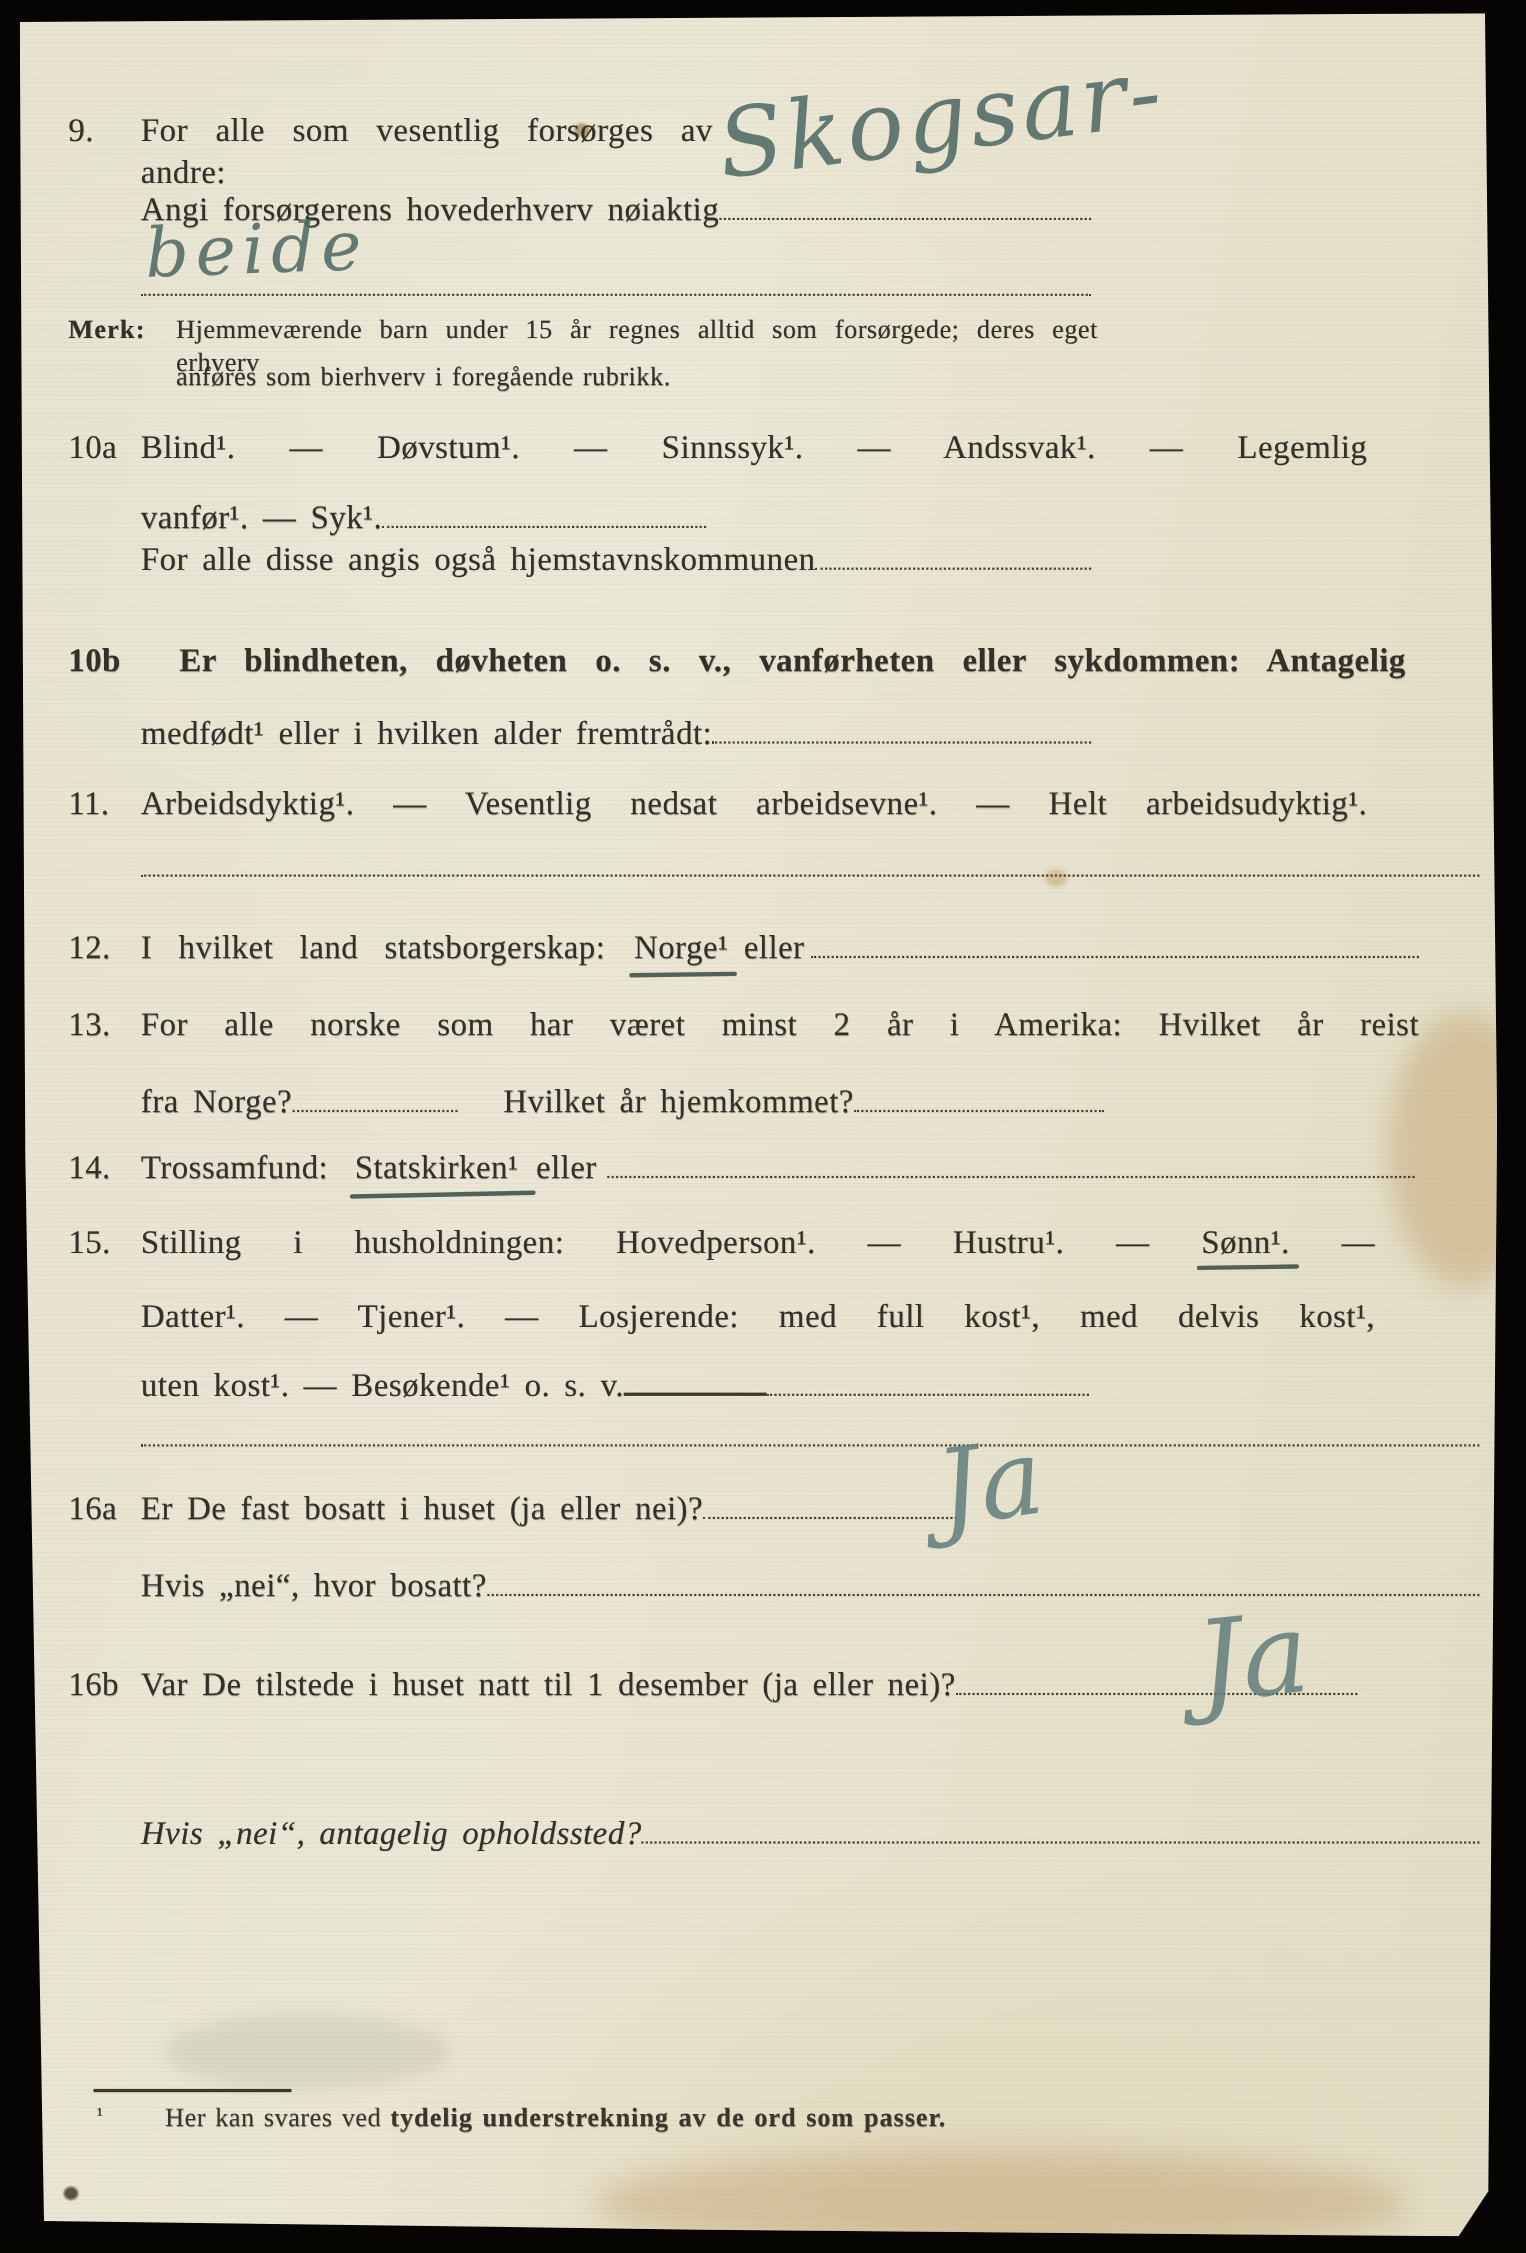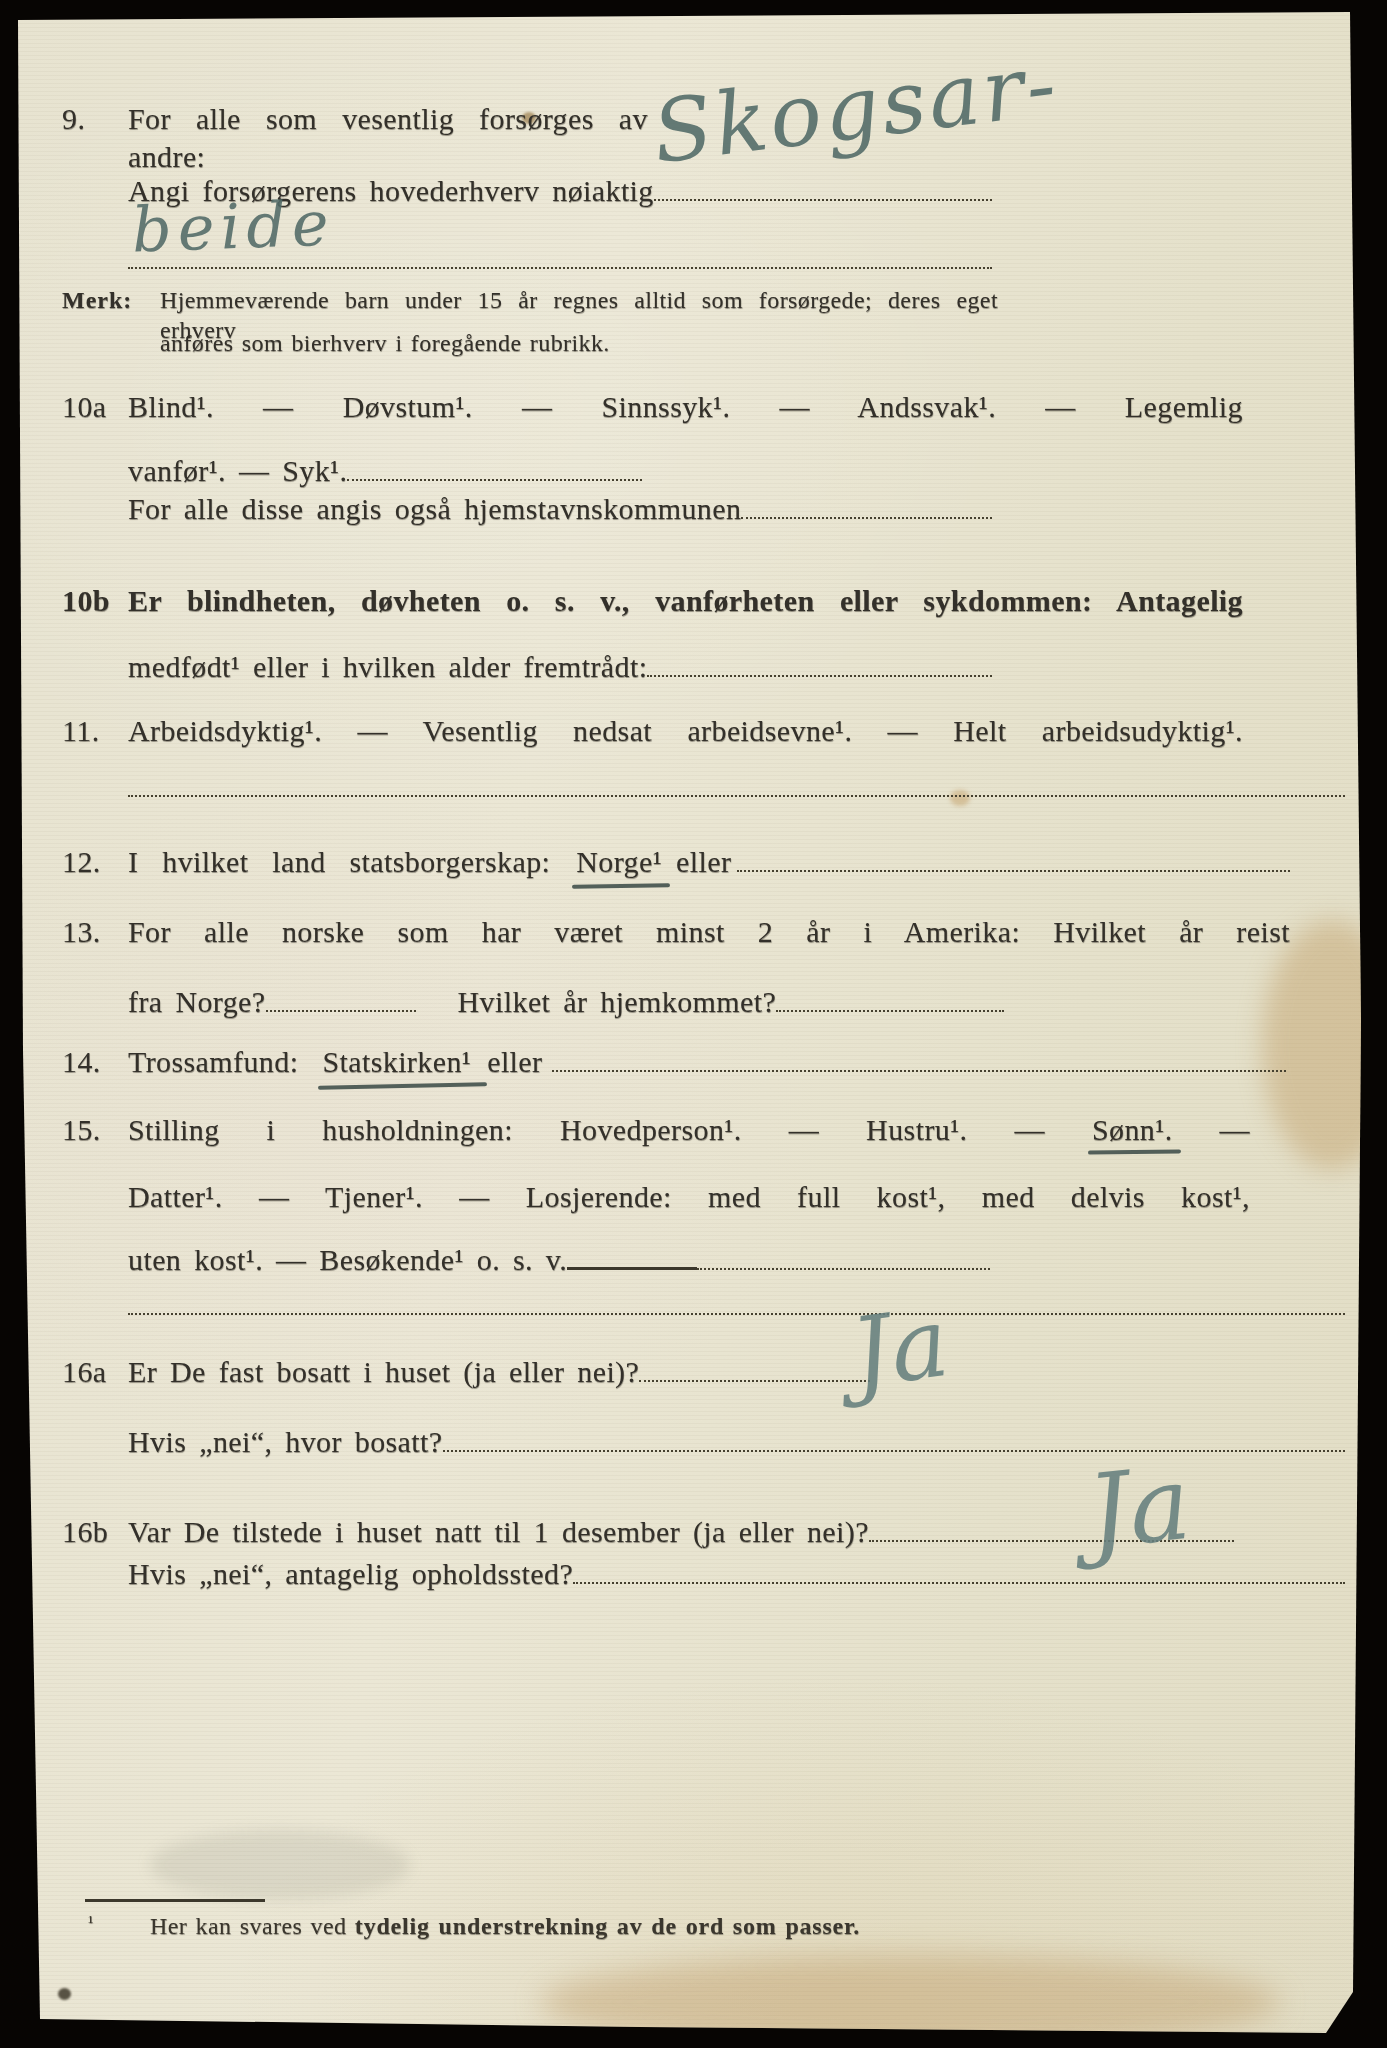--- a/index.html
+++ b/index.html
@@ -92,21 +92,21 @@
       <span>vanfør¹. — Syk¹.</span>
       <span class="dots"></span>
     </div>
     <div class="row flex" style="top:490px;width:864px;text-align:center;">
       <span>For alle disse angis også hjemstavnskommunen</span>
       <span class="dots"></span>
     </div>
 
     <div class="row" style="top:582px;font-weight:bold;">
       <span class="num">10b</span>
-      <div class="just" style="width:1115px;">Er blindheten, døvheten o. s. v., vanførheten eller sykdommen: Antagelig</div>
+      <div class="just" style="width:1115px;margin-left:35px;">Er blindheten, døvheten o. s. v., vanførheten eller sykdommen: Antagelig</div>
     </div>
     <div class="row flex" style="top:648px;width:864px;">
       <span>medfødt¹ eller i hvilken alder fremtrådt:</span>
       <span class="dots"></span>
     </div>
 
     <div class="row" style="top:712px;">
       <span class="num">11.</span>
       <div class="just" style="width:1115px;">Arbeidsdyktig¹. — Vesentlig nedsat arbeidsevne¹. — Helt arbeidsudyktig¹.</div>
     </div>
@@ -167,21 +167,21 @@
       <span>Hvis „nei“, hvor bosatt?</span>
       <span class="dots"></span>
     </div>
 
     <div class="row flex" style="top:1513px;width:1106px;">
       <span class="num">16b</span>
       <span>Var De tilstede i huset natt til 1 desember (ja eller nei)?</span>
       <span class="dots"></span>
     </div>
     <div class="hand hw-ja-b">Ja</div>
-    <div class="row flex" style="top:1555px;width:1217px;">
+    <div class="row flex" style="top:1648px;width:1217px;font-style:italic;">
       <span>Hvis „nei“, antagelig opholdssted?</span>
       <span class="dots"></span>
     </div>
 
     <div class="footrule"></div>
     <div class="row foot" style="top:1911px;left:150px;">
       <span class="num" style="left:-62px;font-size:18px;">¹</span>
       <span>Her kan svares ved </span><b>tydelig understrekning av de ord som passer.</b>
     </div>
   </div>

